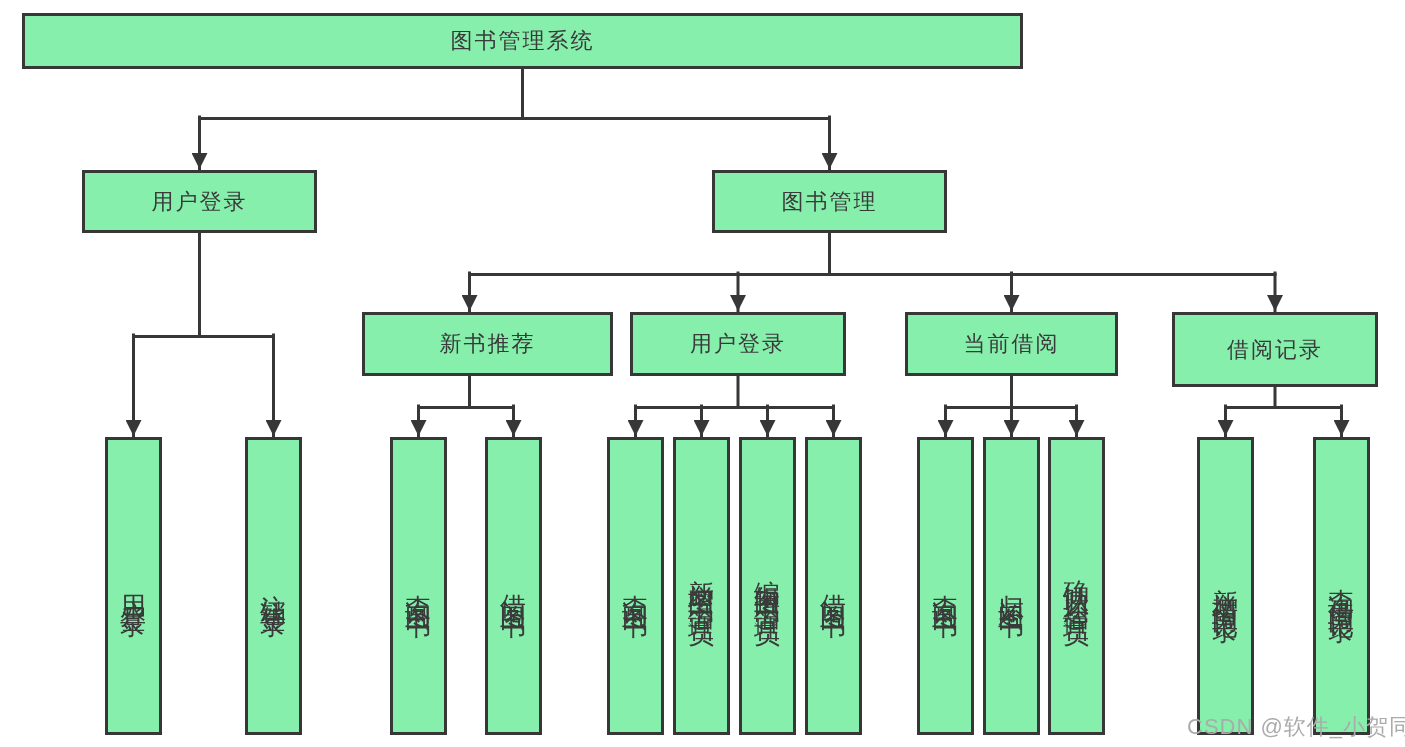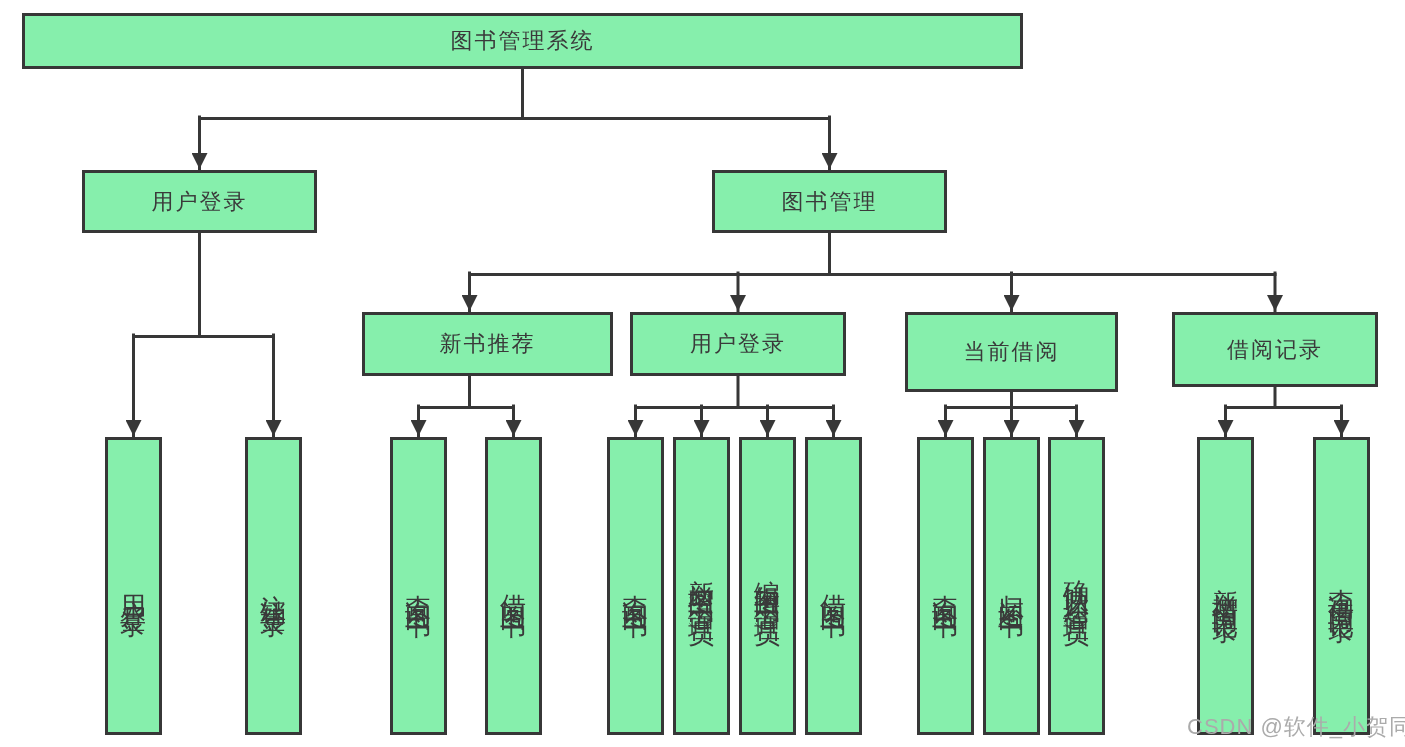--- a/index.html
+++ b/index.html
@@ -41,21 +41,21 @@
     text-orientation: mixed;
     letter-spacing: 6px;
     line-height: 1;
   }
   
   .p-root { left: 22px;  top: 13px;  width: 1001px; height: 56px; }
   .p-l2a  { left: 82px;  top: 170px; width: 235px;  height: 63px; }
   .p-l2b  { left: 712px; top: 170px; width: 235px;  height: 63px; }
   .p-l3a  { left: 362px;  top: 312px; width: 251px; height: 64px; }
   .p-l3b  { left: 630px;  top: 312px; width: 216px; height: 64px; }
-  .p-l3c  { left: 905px;  top: 312px; width: 213px; height: 80px; }
+  .p-l3c  { left: 905px;  top: 312px; width: 213px; height: 64px; }
   .p-l3d  { left: 1172px; top: 312px; width: 206px; height: 75px; }
   .leaf   { top: 437px; width: 57px; height: 298px; }
   .p-a1 { left: 105px; }  .p-a2 { left: 245px; }
   .p-b1 { left: 390px; }  .p-b2 { left: 485px; }
   .p-c1 { left: 607px; }  .p-c2 { left: 673px; }
   .p-c3 { left: 739px; }  .p-c4 { left: 805px; }
   .p-d1 { left: 917px; }  .p-d2 { left: 983px; }
   .p-d3 { left: 1048px; }
   .p-e1 { left: 1197px; } .p-e2 { left: 1313px; }
   .watermark {

